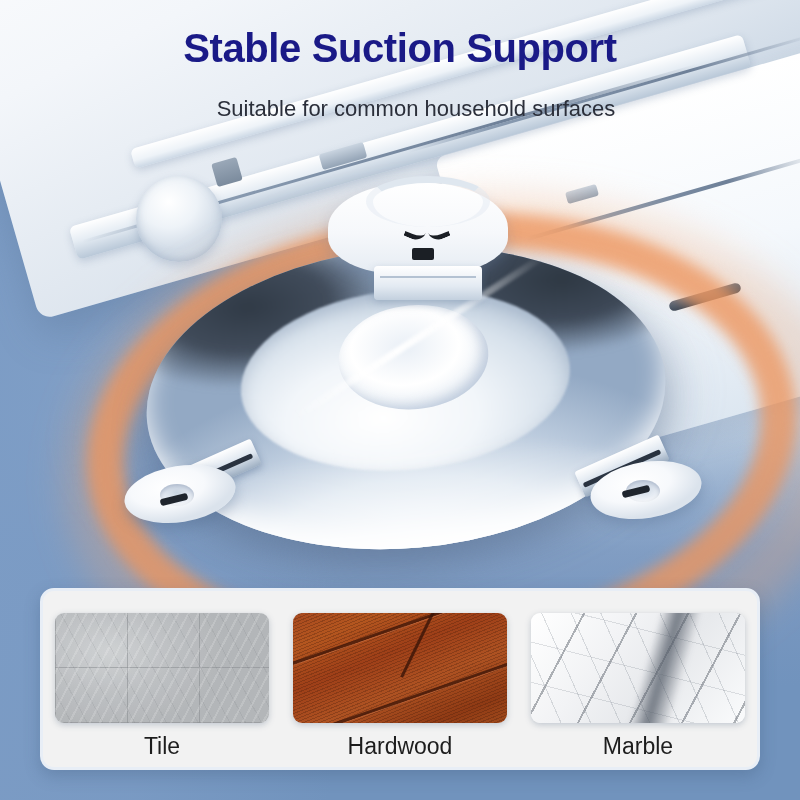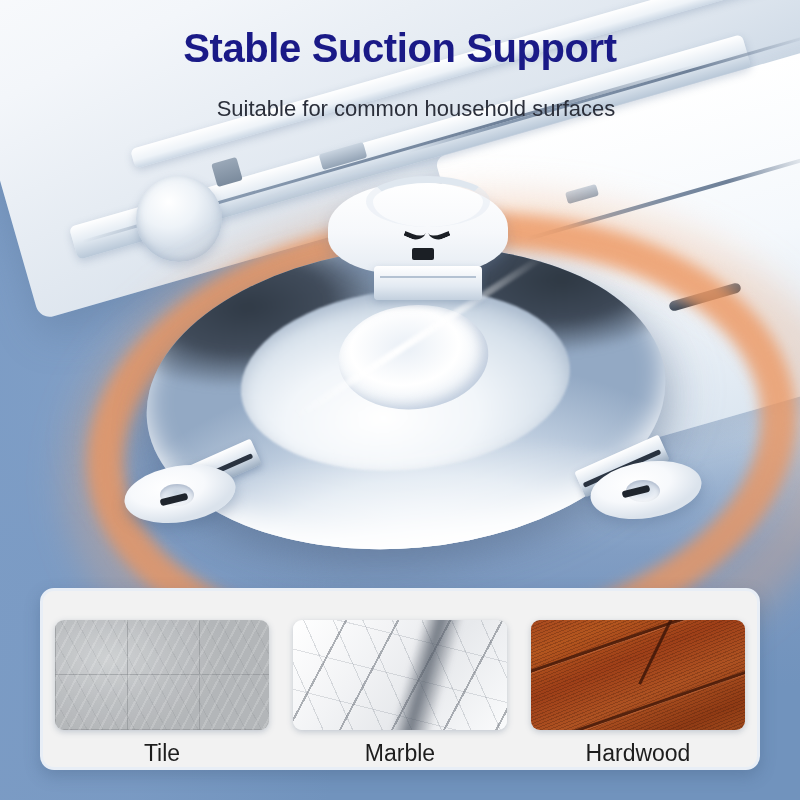--- a/index.html
+++ b/index.html
@@ -327,21 +327,21 @@
   .panel {
     position: absolute;
     left: 40px; top: 588px;
     width: 720px; height: 182px;
     background: #f2f2f2;
     border: 3px solid #e8eef6;
     border-radius: 14px;
     box-shadow: 0 6px 16px rgba(60,85,120,0.30);
     z-index: 30;
     display: flex;
-    align-items: flex-end;
+    align-items: center;
     justify-content: space-around;
     padding-top: 14px;
     box-sizing: border-box;
   }
   .surface-card {
     width: 218px;
     display: flex;
     flex-direction: column;
     align-items: center;
   }
@@ -497,26 +497,26 @@
   <div class="subtitle">Suitable for common household surfaces</div>
 
   <div class="panel">
 
     <div class="surface-card">
       <div class="swatch sw-tile"></div>
       <div class="surface-label">Tile</div>
     </div>
 
     <div class="surface-card">
-      <div class="swatch sw-marble"></div>
-      <div class="surface-label">Marble</div>
-    </div>
-
-    <div class="surface-card">
       <div class="swatch sw-wood">
         <div class="wood-seam"></div>
       </div>
       <div class="surface-label">Hardwood</div>
     </div>
 
+    <div class="surface-card">
+      <div class="swatch sw-marble"></div>
+      <div class="surface-label">Marble</div>
+    </div>
+
   </div>
 
 </div>
 
 </body></html>

